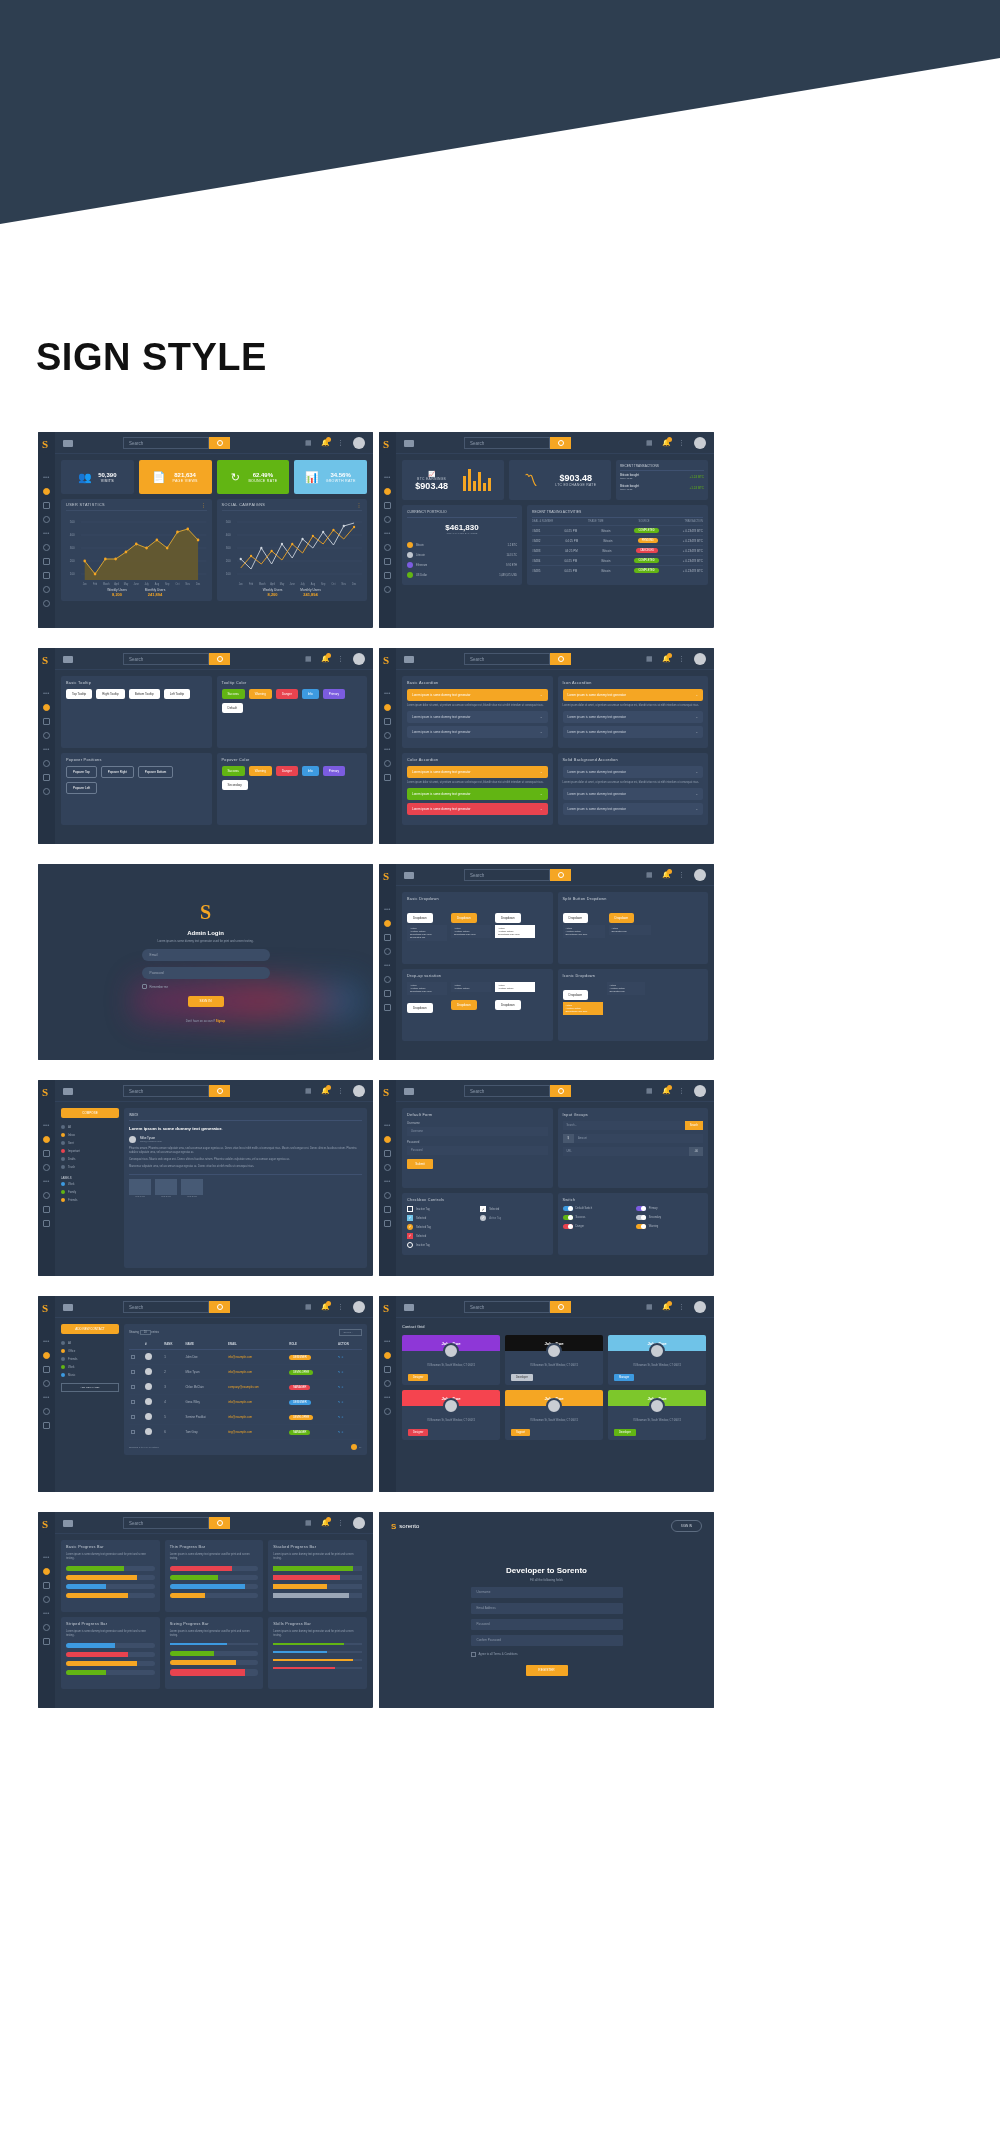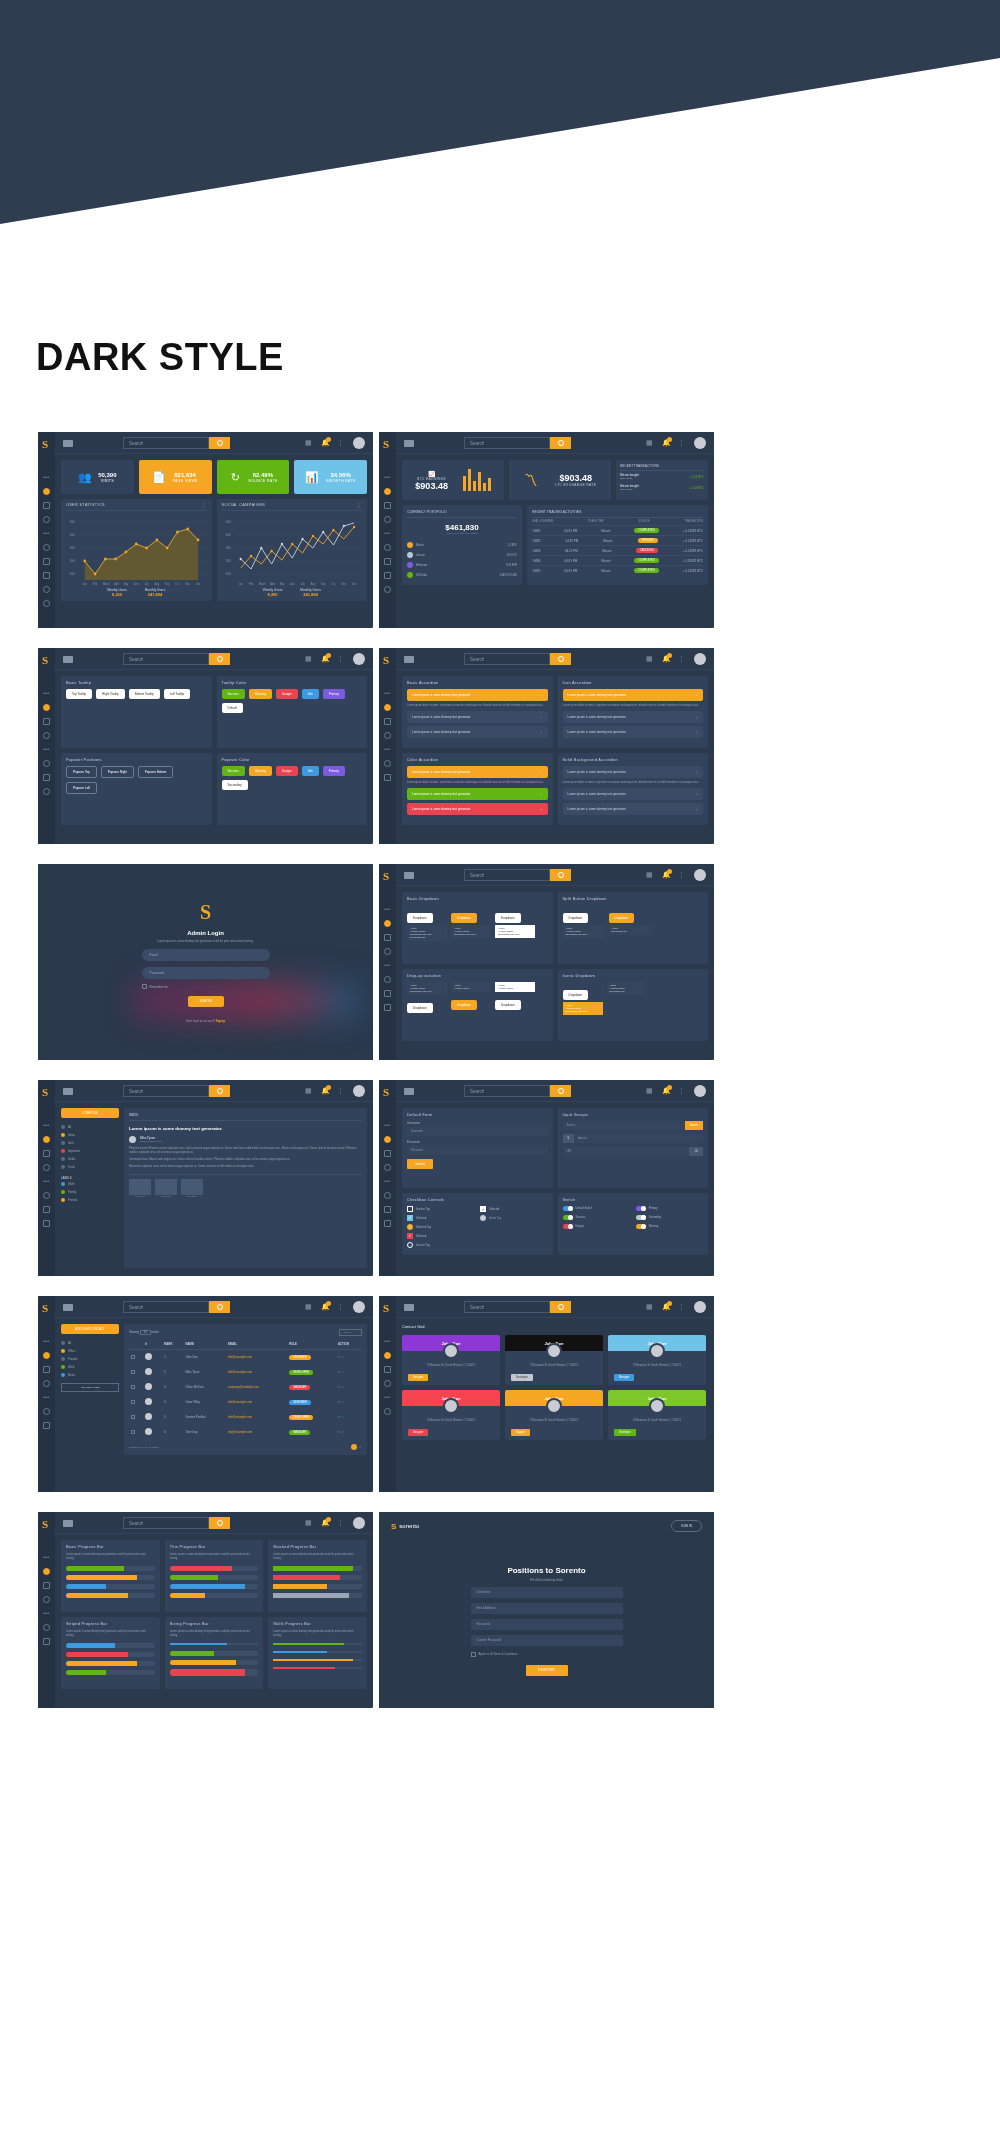--- a/index.html
+++ b/index.html
@@ -172,21 +172,21 @@
   .mitem .d { width:4px; height:4px; border-radius:50%; }
   .mailbody { flex:1; background:#32425a; border-radius:2px; padding:5px; }
 </style>
 </head>
 <body>
 
 <div id="hero">
   <div class="wedge"></div>
 </div>
 
-<div id="page-title">DARK STYLE</div>
+<div id="page-title">SIGN STYLE</div>
 
 <div id="grid">
 
   <div class="row">
 
     <div class="shot">
       <div class="rail">
         <div class="logo">S</div>
         <div class="ic d" style="top:42px">•••</div>
         <div class="ic on rnd" style="top:56px"></div>
@@ -1447,21 +1447,21 @@
 
     <div class="shot">
       <div class="reg">
         <div class="rtop">
           <div class="rlogo">
             <span>S</span>
             <span class="t">sorento</span>
           </div>
           <div class="rbtn">SIGN IN</div>
         </div>
-        <h3>Positions to Sorento</h3>
+        <h3>Developer to Sorento</h3>
         <div class="rsub">Fill all the following fields</div>
         <div class="rf">Username</div>
         <div class="rf">Email Address</div>
         <div class="rf">Password</div>
         <div class="rf">Confirm Password</div>
         <div class="rchk">
           <span class="cb"></span>
           <span>Agree to all Terms &amp; Conditions</span>
         </div>
         <div class="rsub2">REGISTER</div>

